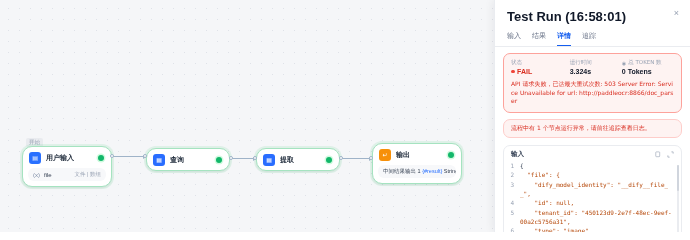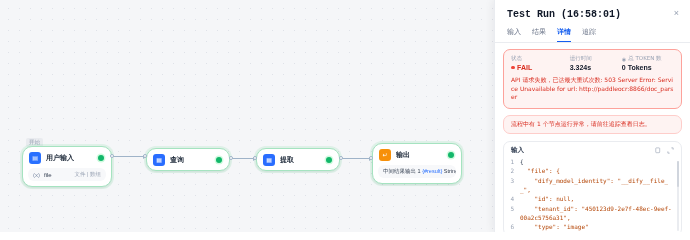--- a/index.html
+++ b/index.html
@@ -98,21 +98,21 @@
     width: 196px; height: 232px;
     background: #ffffff;
     border-left: 1px solid #eaecf0;
     box-shadow: -2px 0 8px rgba(16,24,40,.06);
     display: flex; flex-direction: column;
   }
   .panel-header {
     padding: 9px 10px 2px 12px;
     display: flex; align-items: flex-start; justify-content: space-between;
   }
-  .panel-title { font-size: 10px; font-weight: 700; color: #101828; font-family: Liberation Mono, monospace; }
+  .panel-title { font-size: 13px; font-weight: 700; color: #101828; }
   .close-icon {
     font-size: 9px; color: #98a2b3; cursor: pointer; line-height: 1;
     padding: 0 1px;
   }
   .tabs {
     display: flex; gap: 11px;
     padding: 5px 12px 0 12px;
     border-bottom: 1px solid #eaecf0;
   }
   .tab {

